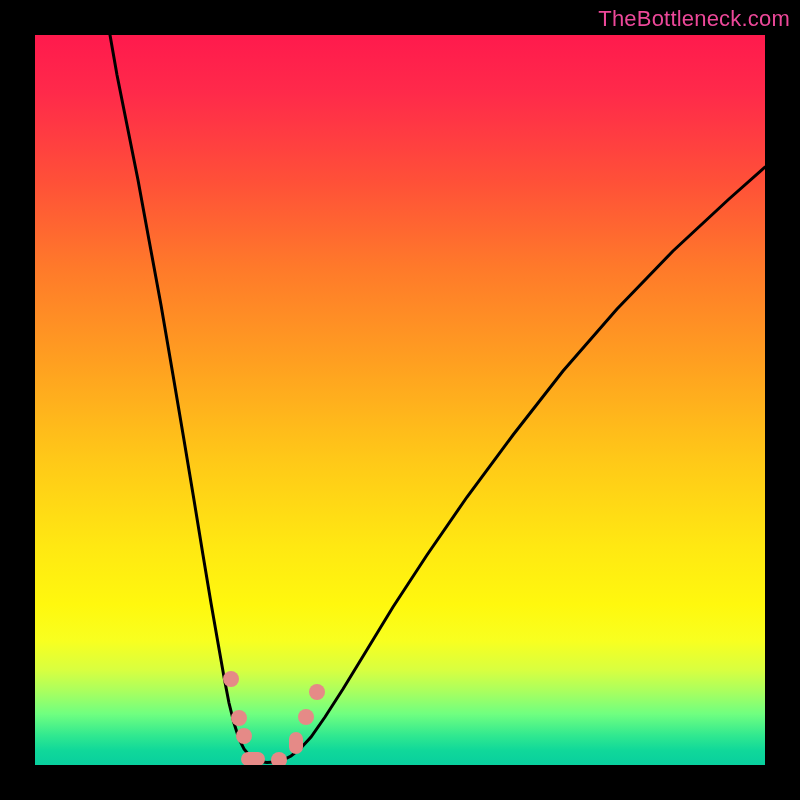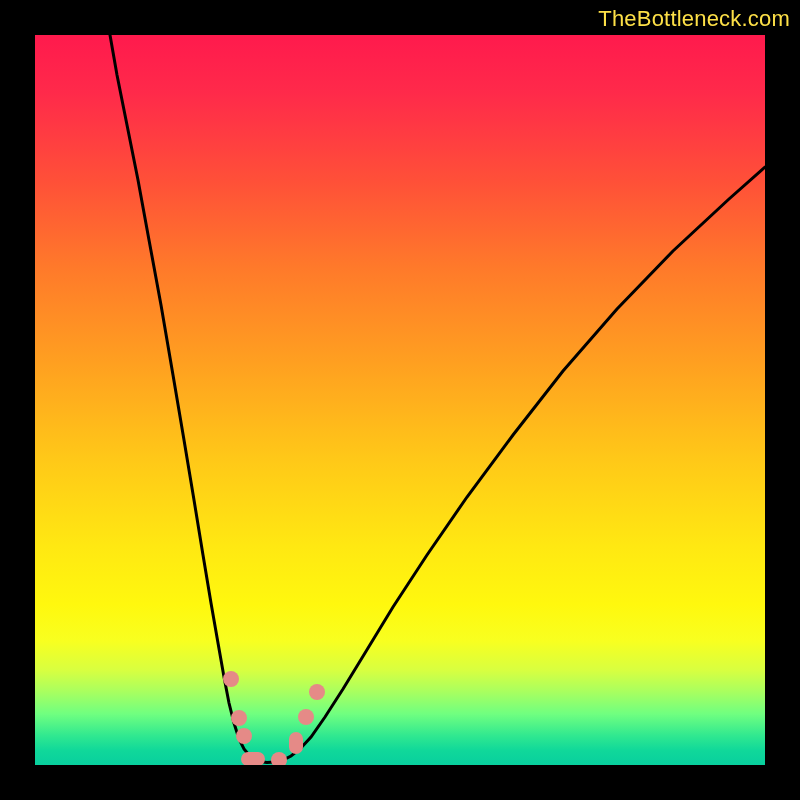--- a/index.html
+++ b/index.html
@@ -8,21 +8,21 @@
     height: 800px;
     background: #000;
     position: relative;
     font-family: Arial, Helvetica, sans-serif;
     overflow: hidden;
   }
   .watermark {
     position: absolute;
     top: 6px;
     right: 10px;
-    color: #fde047;
+    color: #ec4899;
     font-size: 22px;
     font-weight: 500;
     z-index: 3;
     letter-spacing: 0.2px;
   }
   .plot {
     position: absolute;
     left: 35px;
     top: 35px;
     width: 730px;

